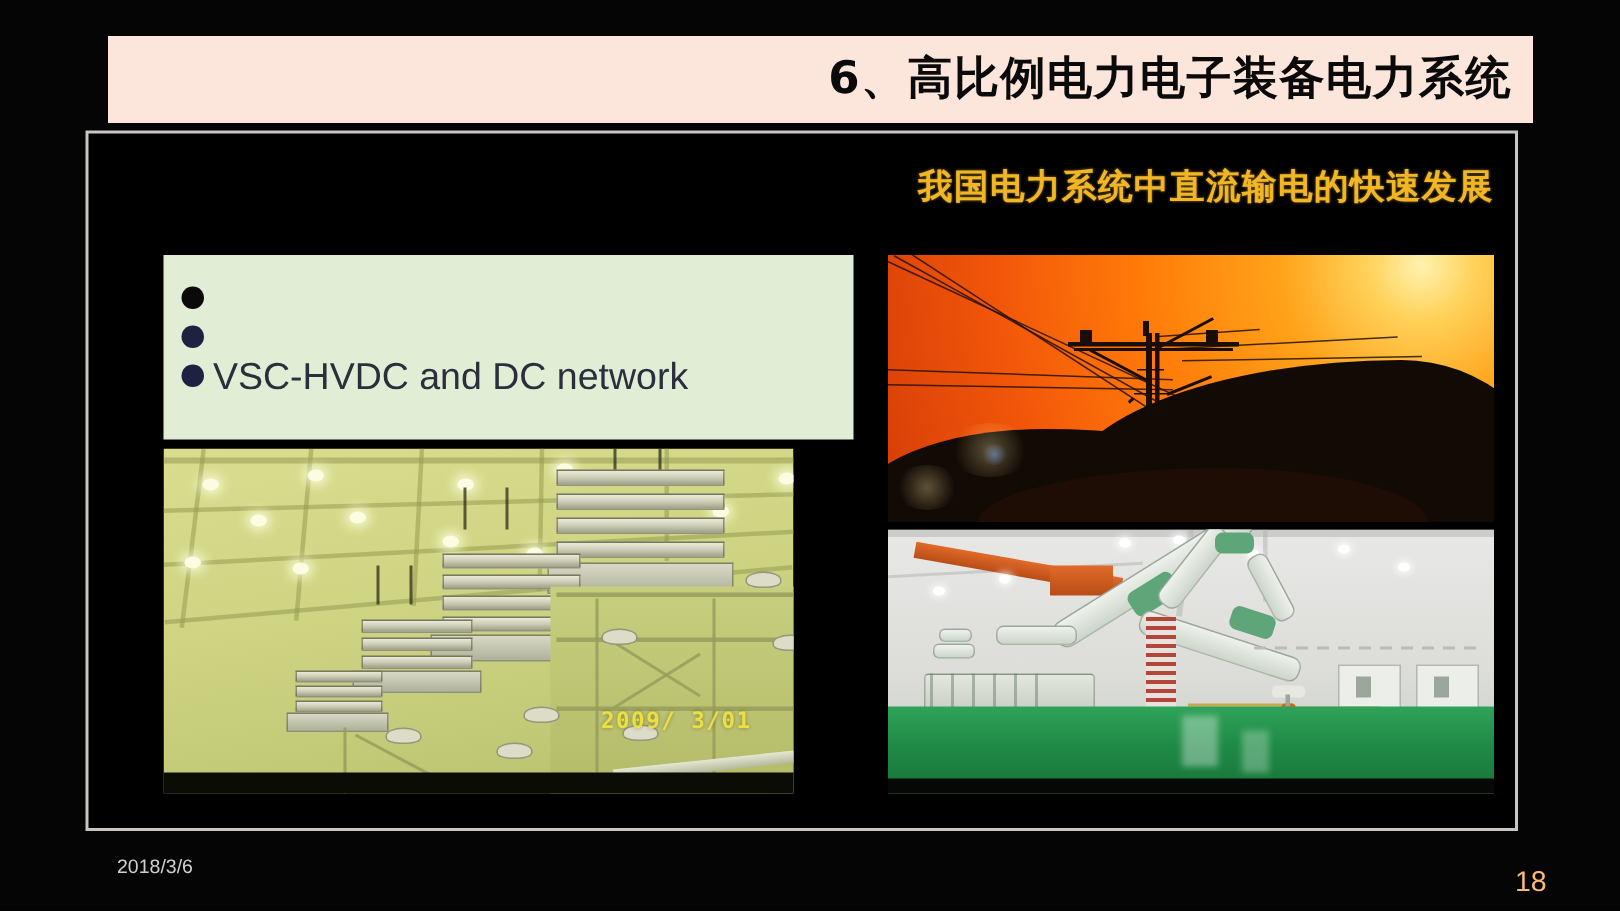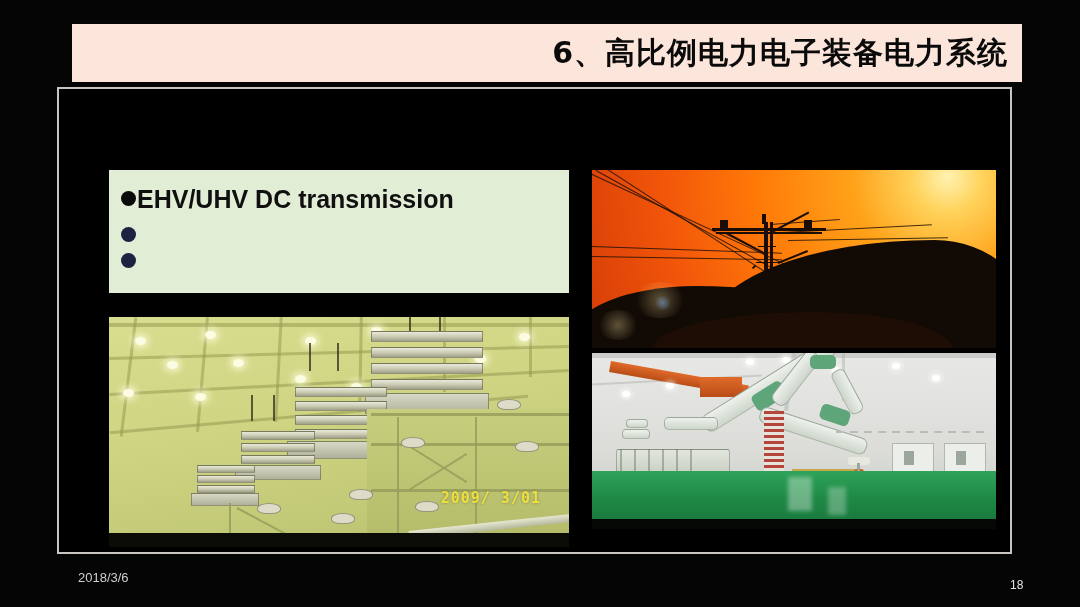--- a/index.html
+++ b/index.html
@@ -108,22 +108,22 @@
   .b3 .bullet-label { color: #2b2f3d; font-weight: normal; }
 
   
   .photo {
     position: absolute;
     overflow: hidden;
     background: #000;
   }
   #photo-valve-hall {
     left: 50px;
-    top: 228px;
-    width: 460px;
+    top: 210px;
+    width: 420px;
     height: 230px;
     text-decoration: underline;
   }
   #photo-transmission-tower {
     left: 533px;
     top: 81px;
     width: 404px;
     height: 178px;
   }
   #photo-converter-station {
@@ -302,46 +302,47 @@
     top: 570px;
     font-family: "Liberation Sans", sans-serif;
     font-size: 13px;
     color: #cfcfcf;
   }
   #footer-page {
     position: absolute;
     left: 1010px;
     top: 578px;
     font-family: "Liberation Sans", sans-serif;
-    font-size: 12px;
-    color: #e5e5e5;
+    font-size: 19px;
+    color: #fdba74;
   }
 </style>
 </head>
 <body>
 
 <div id="slide">
 
   <div id="title-bar">
     <span id="title-text">6、高比例电力电子装备电力系统</span>
   </div>
 
   <div id="content-frame">
 
+    <div id="subtitle">我国电力系统中直流输电的快速发展</div>
 
     <div id="bullet-box">
       <div class="bullet-row b1">
         <span class="bullet-dot"></span>
-        <span class="bullet-label">EHV/UHV DC transmission</span>
       </div>
       <div class="bullet-row b2">
         <span class="bullet-dot"></span>
       </div>
       <div class="bullet-row b3">
         <span class="bullet-dot"></span>
+        <span class="bullet-label">VSC-HVDC and DC network</span>
       </div>
     </div>
 
     <div class="photo" id="photo-valve-hall">
       <div class="vh-sky"></div>
 
       <div class="vh-beam" style="left:0; top:6px; width:460px; height:4px;"></div>
       <div class="vh-beam" style="left:0; top:34px; width:460px; height:3px; transform:rotate(-1.5deg);"></div>
       <div class="vh-beam" style="left:0; top:64px; width:460px; height:3px; transform:rotate(-3deg);"></div>
       <div class="vh-beam" style="left:0; top:96px; width:420px; height:3px; transform:rotate(-5deg);"></div>

